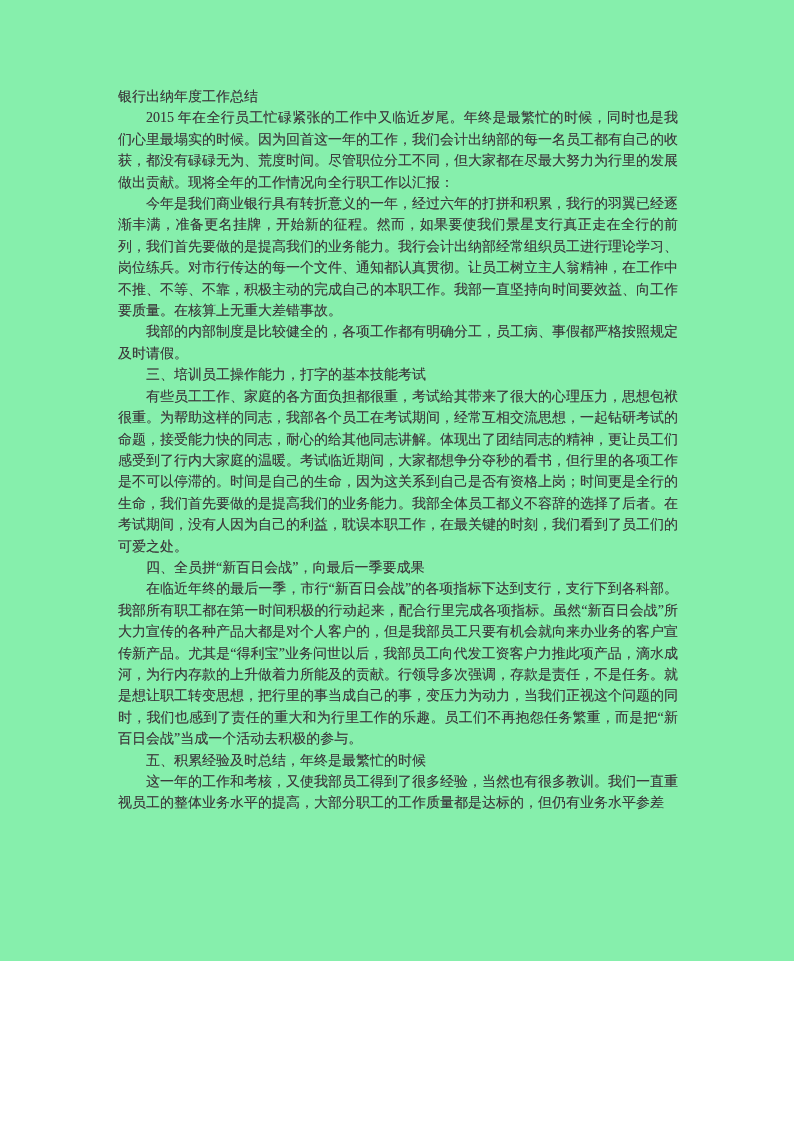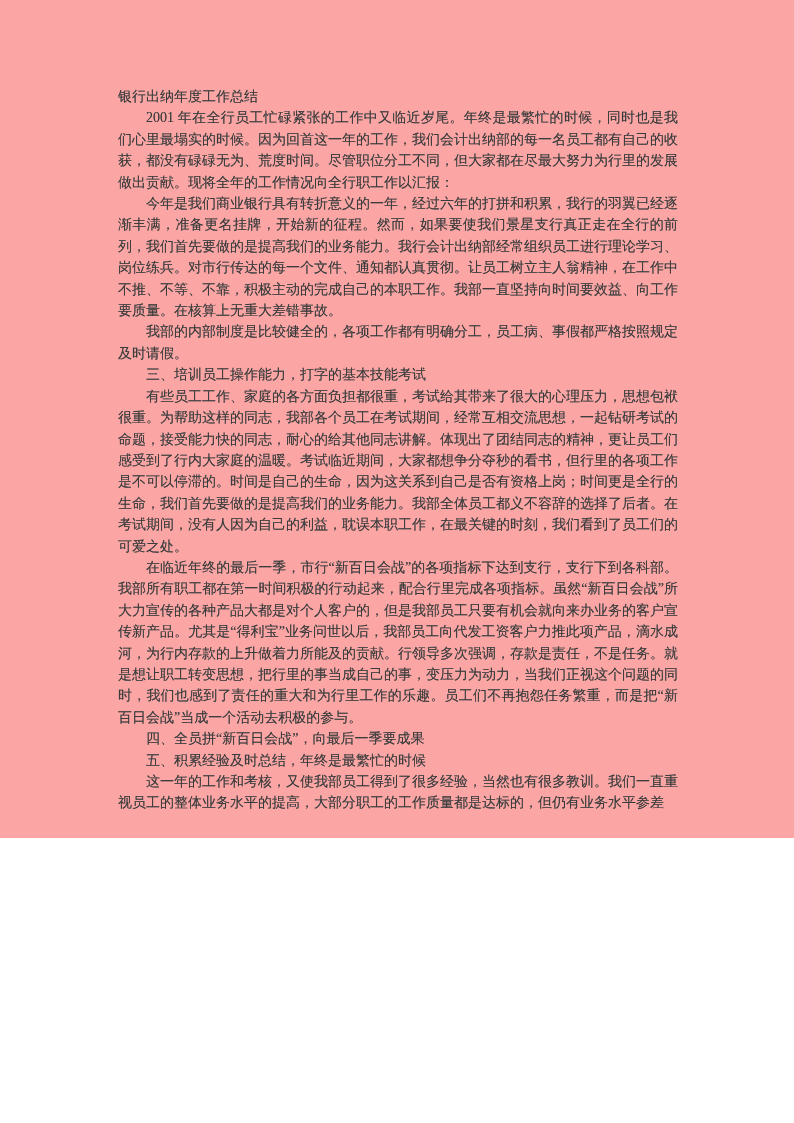--- a/index.html
+++ b/index.html
@@ -3,22 +3,22 @@
 <meta charset="utf-8">
 <style>
   html, body {
     margin: 0;
     padding: 0;
     background: #ffffff;
   }
   .page {
     position: relative;
     width: 794px;
-    height: 838px;
-    background: #fca5a5;
+    height: 961px;
+    background: #86efac;
     overflow: hidden;
   }
   .content {
     position: absolute;
     left: 118px;
     top: 86px;
     width: 560px;
     font-family: "Liberation Serif", "DejaVu Serif", serif;
     font-size: 14px;
     line-height: 21.4px;
@@ -39,24 +39,24 @@
     text-indent: 2em;
   }
 </style>
 </head>
 <body>
 
 <div class="page">
   <div class="content">
     <h1 class="doc-title">银行出纳年度工作总结</h1>
     <div>
-        <p>2001 年在全行员工忙碌紧张的工作中又临近岁尾。年终是最繁忙的时候，同时也是我们心里最塌实的时候。因为回首这一年的工作，我们会计出纳部的每一名员工都有自己的收获，都没有碌碌无为、荒度时间。尽管职位分工不同，但大家都在尽最大努力为行里的发展做出贡献。现将全年的工作情况向全行职工作以汇报：</p>
+        <p>2015 年在全行员工忙碌紧张的工作中又临近岁尾。年终是最繁忙的时候，同时也是我们心里最塌实的时候。因为回首这一年的工作，我们会计出纳部的每一名员工都有自己的收获，都没有碌碌无为、荒度时间。尽管职位分工不同，但大家都在尽最大努力为行里的发展做出贡献。现将全年的工作情况向全行职工作以汇报：</p>
         <p>今年是我们商业银行具有转折意义的一年，经过六年的打拼和积累，我行的羽翼已经逐渐丰满，准备更名挂牌，开始新的征程。然而，如果要使我们景星支行真正走在全行的前列，我们首先要做的是提高我们的业务能力。我行会计出纳部经常组织员工进行理论学习、岗位练兵。对市行传达的每一个文件、通知都认真贯彻。让员工树立主人翁精神，在工作中不推、不等、不靠，积极主动的完成自己的本职工作。我部一直坚持向时间要效益、向工作要质量。在核算上无重大差错事故。</p>
         <p>我部的内部制度是比较健全的，各项工作都有明确分工，员工病、事假都严格按照规定及时请假。</p>
         <p>三、培训员工操作能力，打字的基本技能考试</p>
         <p>有些员工工作、家庭的各方面负担都很重，考试给其带来了很大的心理压力，思想包袱很重。为帮助这样的同志，我部各个员工在考试期间，经常互相交流思想，一起钻研考试的命题，接受能力快的同志，耐心的给其他同志讲解。体现出了团结同志的精神，更让员工们感受到了行内大家庭的温暖。考试临近期间，大家都想争分夺秒的看书，但行里的各项工作是不可以停滞的。时间是自己的生命，因为这关系到自己是否有资格上岗；时间更是全行的生命，我们首先要做的是提高我们的业务能力。我部全体员工都义不容辞的选择了后者。在考试期间，没有人因为自己的利益，耽误本职工作，在最关键的时刻，我们看到了员工们的可爱之处。</p>
+        <p>四、全员拼“新百日会战”，向最后一季要成果</p>
         <p>在临近年终的最后一季，市行“新百日会战”的各项指标下达到支行，支行下到各科部。我部所有职工都在第一时间积极的行动起来，配合行里完成各项指标。虽然“新百日会战”所大力宣传的各种产品大都是对个人客户的，但是我部员工只要有机会就向来办业务的客户宣传新产品。尤其是“得利宝”业务问世以后，我部员工向代发工资客户力推此项产品，滴水成河，为行内存款的上升做着力所能及的贡献。行领导多次强调，存款是责任，不是任务。就是想让职工转变思想，把行里的事当成自己的事，变压力为动力，当我们正视这个问题的同时，我们也感到了责任的重大和为行里工作的乐趣。员工们不再抱怨任务繁重，而是把“新百日会战”当成一个活动去积极的参与。</p>
-        <p>四、全员拼“新百日会战”，向最后一季要成果</p>
         <p>五、积累经验及时总结，年终是最繁忙的时候</p>
         <p>这一年的工作和考核，又使我部员工得到了很多经验，当然也有很多教训。我们一直重视员工的整体业务水平的提高，大部分职工的工作质量都是达标的，但仍有业务水平参差</p>
       </div>
   </div>
 </div>
 
 </body></html>

